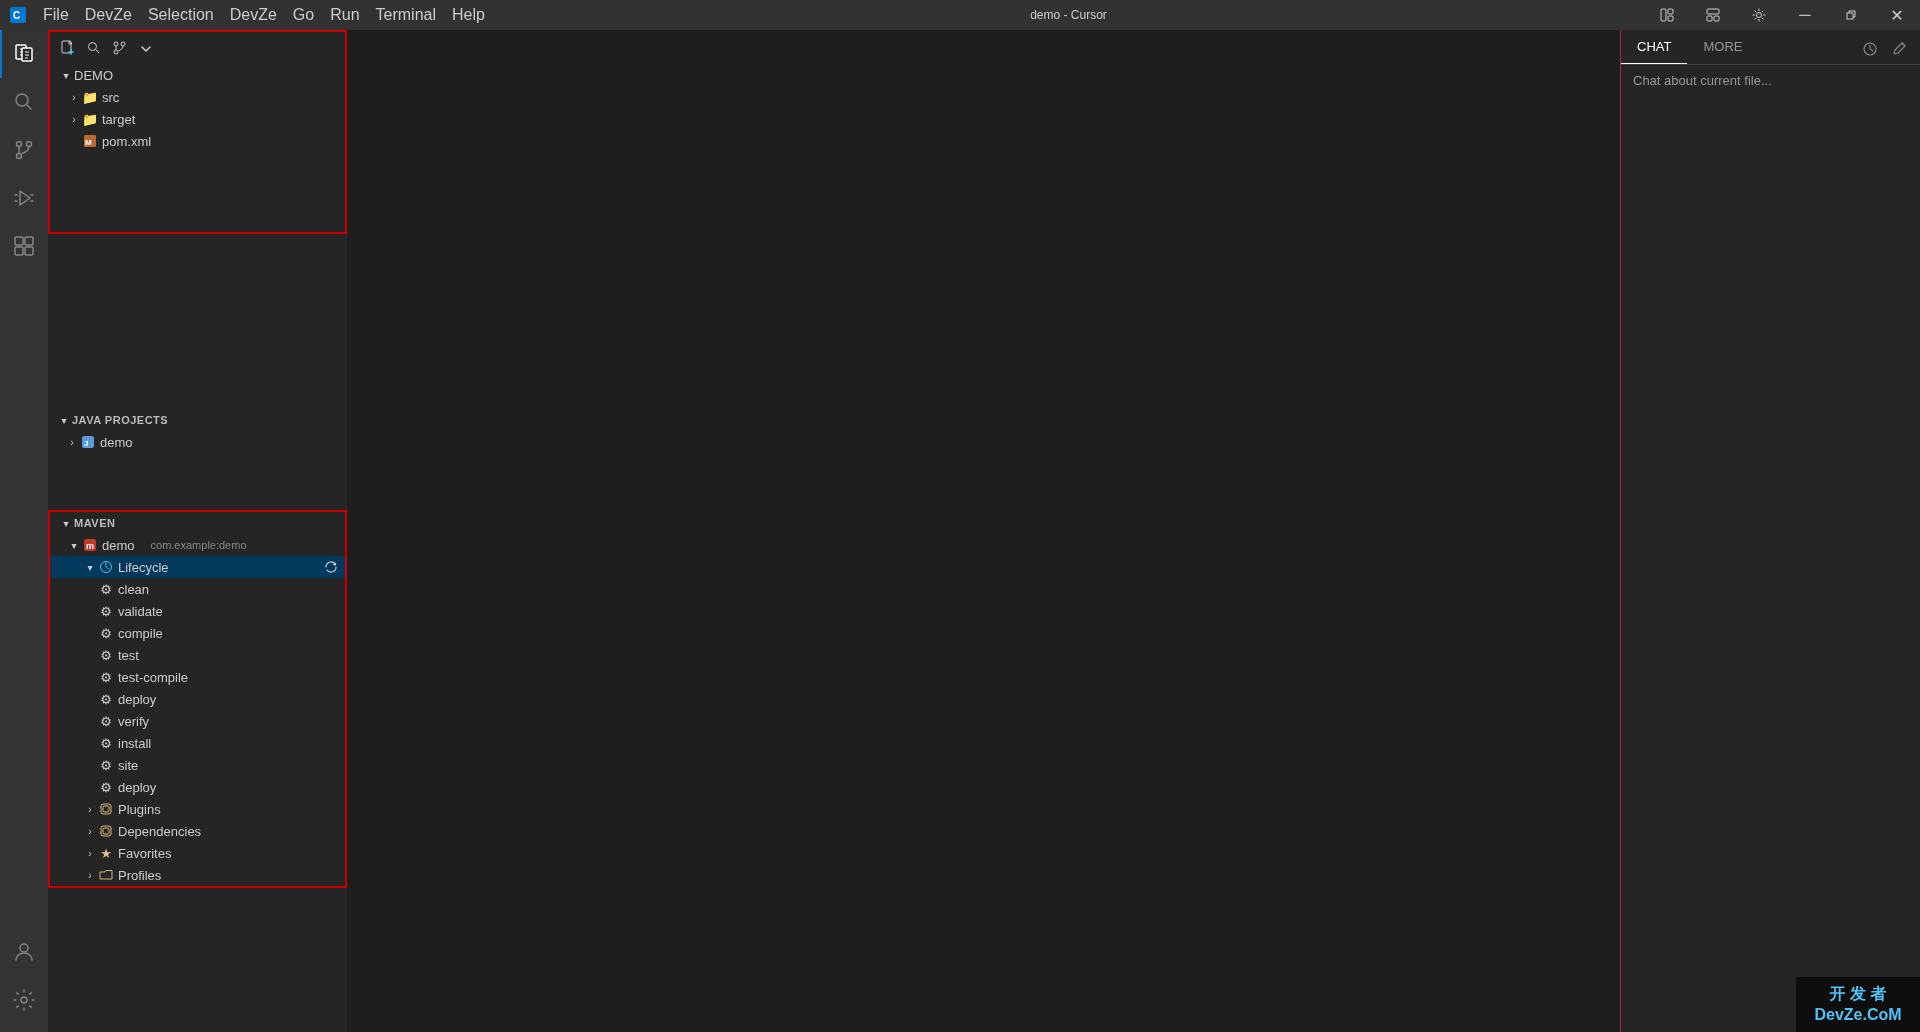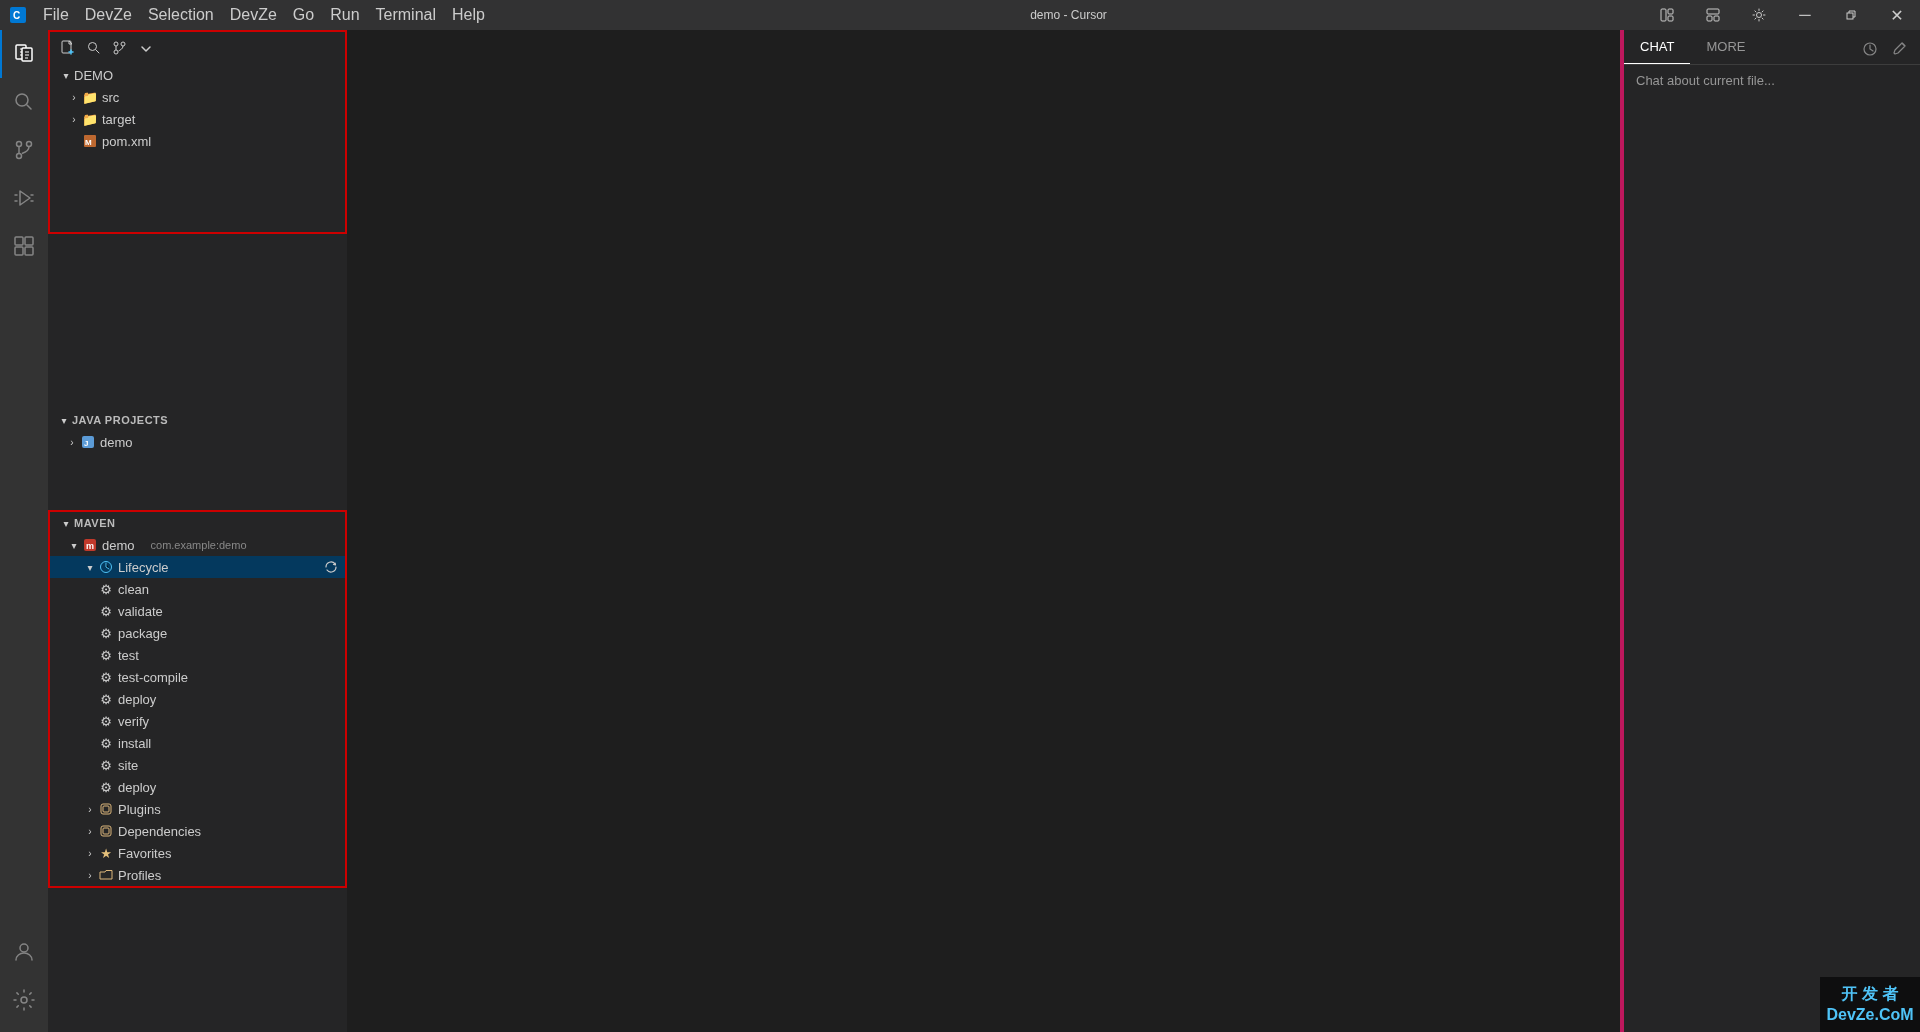--- a/index.html
+++ b/index.html
@@ -207,21 +207,21 @@
       flex-direction: column;
     }
 
     
     #chat-panel {
       width: 300px;
       background: #252526;
       display: flex;
       flex-direction: column;
       flex-shrink: 0;
-      border-left: 4px solid #be185d;
+      border-left: 1px solid #be185d;
     }
     #chat-tabs {
       display: flex;
       border-bottom: 1px solid #3d3d3d;
       height: 35px;
       align-items: flex-end;
     }
     .chat-tab {
       padding: 0 16px;
       height: 35px;
@@ -254,21 +254,21 @@
       padding: 8px 12px;
       color: #969696;
       font-size: 13px;
     }
 
     
     #watermark {
       position: fixed;
       bottom: 0;
       right: 0;
-      width: 100px;
+      width: 124px;
       height: 55px;
       background: rgba(0,0,0,0.6);
       display: flex;
       align-items: center;
       justify-content: center;
       z-index: 100;
     }
     #watermark-text {
       color: #4fc3f7;
       font-size: 16px;
@@ -537,21 +537,21 @@
         <div class="tree-item indent-3">
           <span class="item-icon">⚙</span>
           <span class="item-label">clean</span>
         </div>
         <div class="tree-item indent-3">
           <span class="item-icon">⚙</span>
           <span class="item-label">validate</span>
         </div>
         <div class="tree-item indent-3">
           <span class="item-icon">⚙</span>
-          <span class="item-label">package</span>
+          <span class="item-label">compile</span>
         </div>
         <div class="tree-item indent-3">
           <span class="item-icon">⚙</span>
           <span class="item-label">test</span>
         </div>
         <div class="tree-item indent-3">
           <span class="item-icon">⚙</span>
           <span class="item-label">test-compile</span>
         </div>
         <div class="tree-item indent-3">

